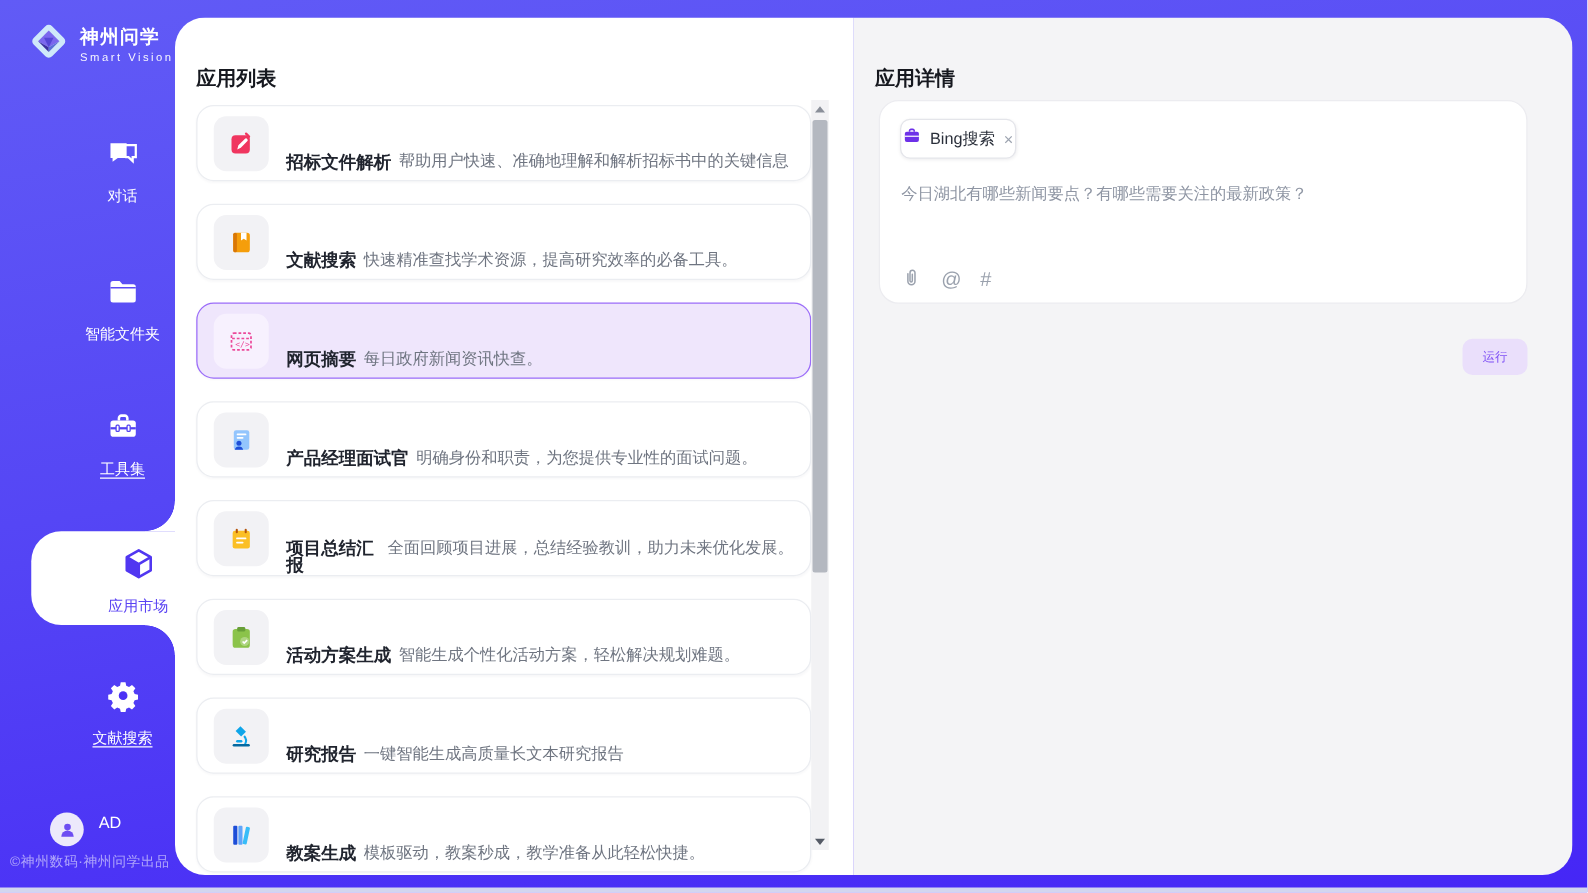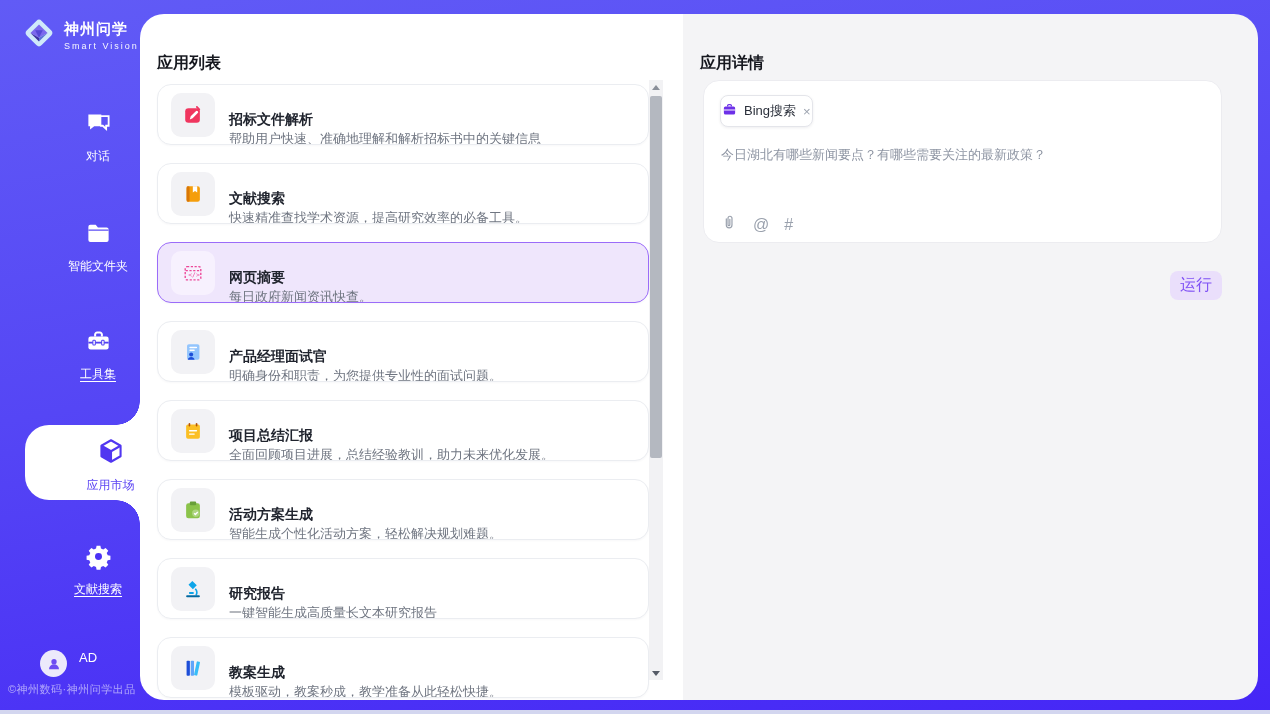--- a/index.html
+++ b/index.html
@@ -22,21 +22,21 @@
   .nav-item{position:absolute;left:0;width:140px;display:flex;flex-direction:column;align-items:center;gap:7px;padding-left:28px;}
   .nav-label{font-size:12px;color:#fff;}
   .nav-label.underlined{text-decoration:underline;text-underline-offset:3px;}
   .active-tab{
     position:absolute;left:25px;top:425px;width:115px;height:75px;background:#fff;
     border-radius:24px 0 0 24px;
   }
   .active-tab .notch{position:absolute;right:0;width:24px;height:24px;}
   .active-tab .notch.top{top:-24px;background:radial-gradient(circle at 0 0,transparent 23.5px,#fff 24px);}
   .active-tab .notch.bottom{bottom:-24px;background:radial-gradient(circle at 0 100%,transparent 23.5px,#fff 24px);}
-  .active-tab .nav-item{position:absolute;left:0;top:12px;width:115px;font-family:Liberation Mono, monospace;}
+  .active-tab .nav-item{position:absolute;left:0;top:12px;width:115px;}
   .active-tab .nav-label{color:#5a43f3;}
   .user-row{position:absolute;left:40px;top:650px;display:flex;align-items:flex-start;gap:12px;}
   .avatar{width:27px;height:27px;border-radius:50%;background:#ece9fb;display:flex;align-items:center;justify-content:center;}
   .user-name{font-size:13px;color:#fff;}
   .copyright{position:absolute;left:8px;top:682px;font-size:11px;color:rgba(255,255,255,.55);letter-spacing:.5px;}
 
   
   .content{
     position:absolute;left:140px;top:14px;width:1118px;height:686px;
     border-radius:24px;overflow:hidden;display:flex;
@@ -49,21 +49,21 @@
   .app-items{position:absolute;left:17px;top:70px;width:492px;}
   .app-item{
     box-sizing:border-box;height:61px;margin-bottom:18px;background:#fff;
     border:1px solid #ebedf1;border-radius:14px;display:flex;align-items:center;
     padding:0 13px;gap:14px;box-shadow:0 1px 2px rgba(30,30,60,.03);cursor:pointer;overflow:hidden;
   }
   .app-item.selected{background:#efe6fc;border:1px solid #9b6cf9;}
   .app-icon{width:44px;height:44px;border-radius:10px;background:#f2f2f5;flex:none;
     display:flex;align-items:center;justify-content:center;}
   .app-item.selected .app-icon{background:#f7f1fe;}
-  .app-text{display:flex;flex-direction:column;gap:6px;min-width:0;margin-top:28px;}
+  .app-text{display:flex;flex-direction:row;gap:6px;min-width:0;margin-top:28px;}
   .app-name{font-size:14px;font-weight:bold;color:#20242e;line-height:1;}
   .app-desc{font-size:13px;color:#6f7581;line-height:1;white-space:nowrap;}
 
   
   .scrollbar{position:absolute;left:509px;top:66px;width:14px;height:600px;background:#f2f2f4;}
   .sb-arrow{position:absolute;left:0;width:14px;height:14px;display:flex;align-items:center;justify-content:center;}
   .sb-arrow.up{top:0;}
   .sb-arrow.down{bottom:0;}
   .tri-up{width:0;height:0;border-left:4px solid transparent;border-right:4px solid transparent;border-bottom:5px solid #8a8f99;}
   .tri-down{width:0;height:0;border-left:4px solid transparent;border-right:4px solid transparent;border-top:5px solid #555b66;}
@@ -79,21 +79,21 @@
     background:#fff;border:1px solid #e4e5ea;border-radius:8px;padding:0 1px;
     box-shadow:0 1px 3px rgba(20,20,40,.07);
   }
   .tool-tag-label{font-size:13px;color:#2a2f3a;}
   .tool-tag-close{font-size:13px;color:#9ca3af;cursor:pointer;line-height:1;}
   .prompt-text{position:absolute;left:17px;top:64px;width:480px;font-size:13px;color:#8e95a3;line-height:1.5;}
   .composer-icons{position:absolute;left:17px;top:133px;display:flex;align-items:center;gap:15px;color:#9aa1ad;}
   .composer-icons .glyph{font-size:16px;line-height:1;}
   .run-button{
     position:absolute;right:36px;top:257px;width:52px;height:29px;border:none;border-radius:8px;
-    background:#eadffb;color:#8153f5;font-size:16px;cursor:pointer;
+    background:#eadffb;color:#8153f5;font-size:10px;cursor:pointer;
     font-family:"Liberation Sans","DejaVu Sans",sans-serif;display:flex;align-items:center;justify-content:center;
   }
 </style>
 </head>
 <body>
 
 <div class="stage">
 
   <aside class="sidebar">
 

